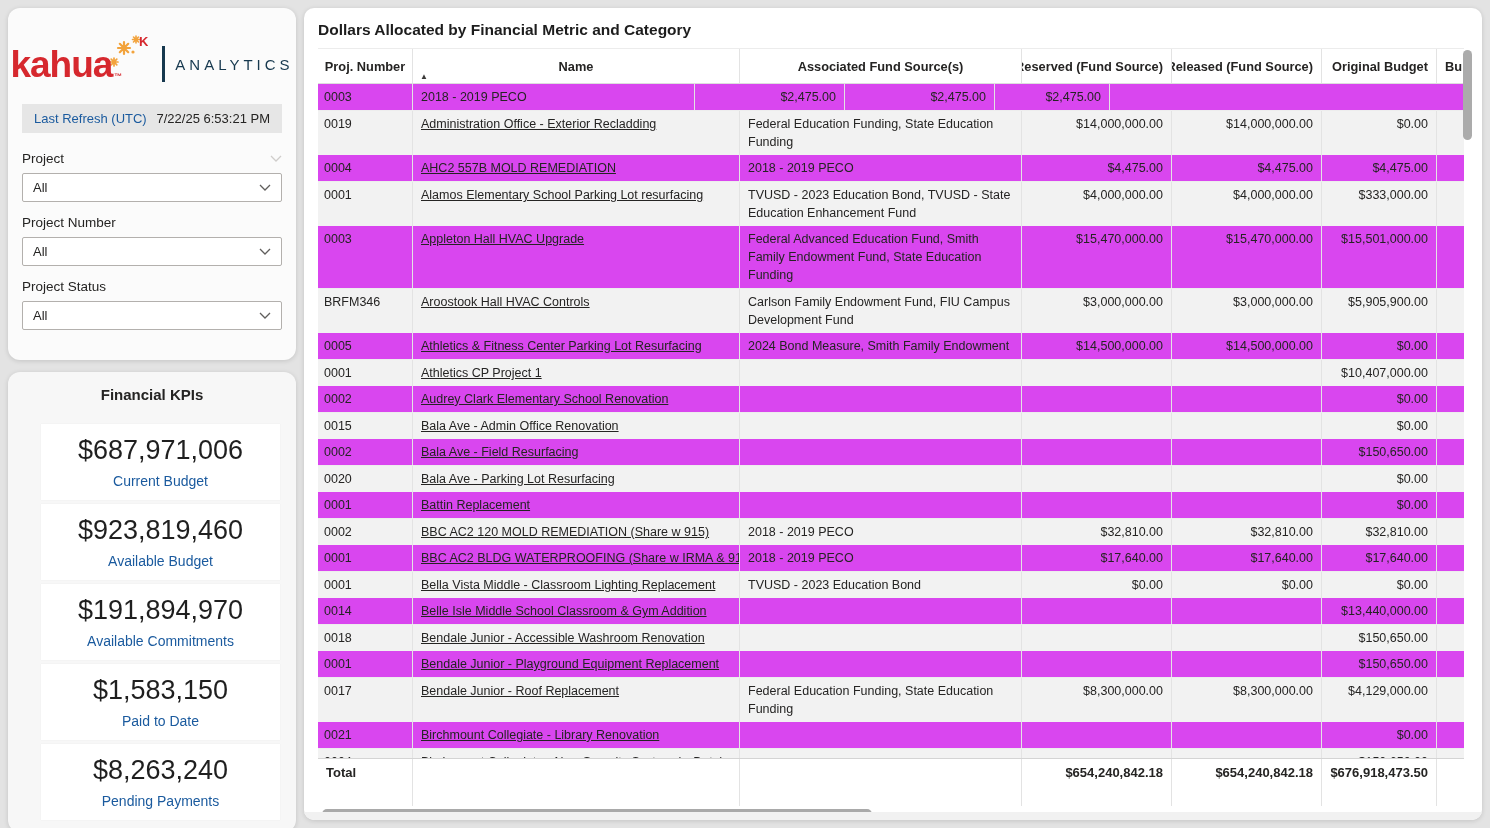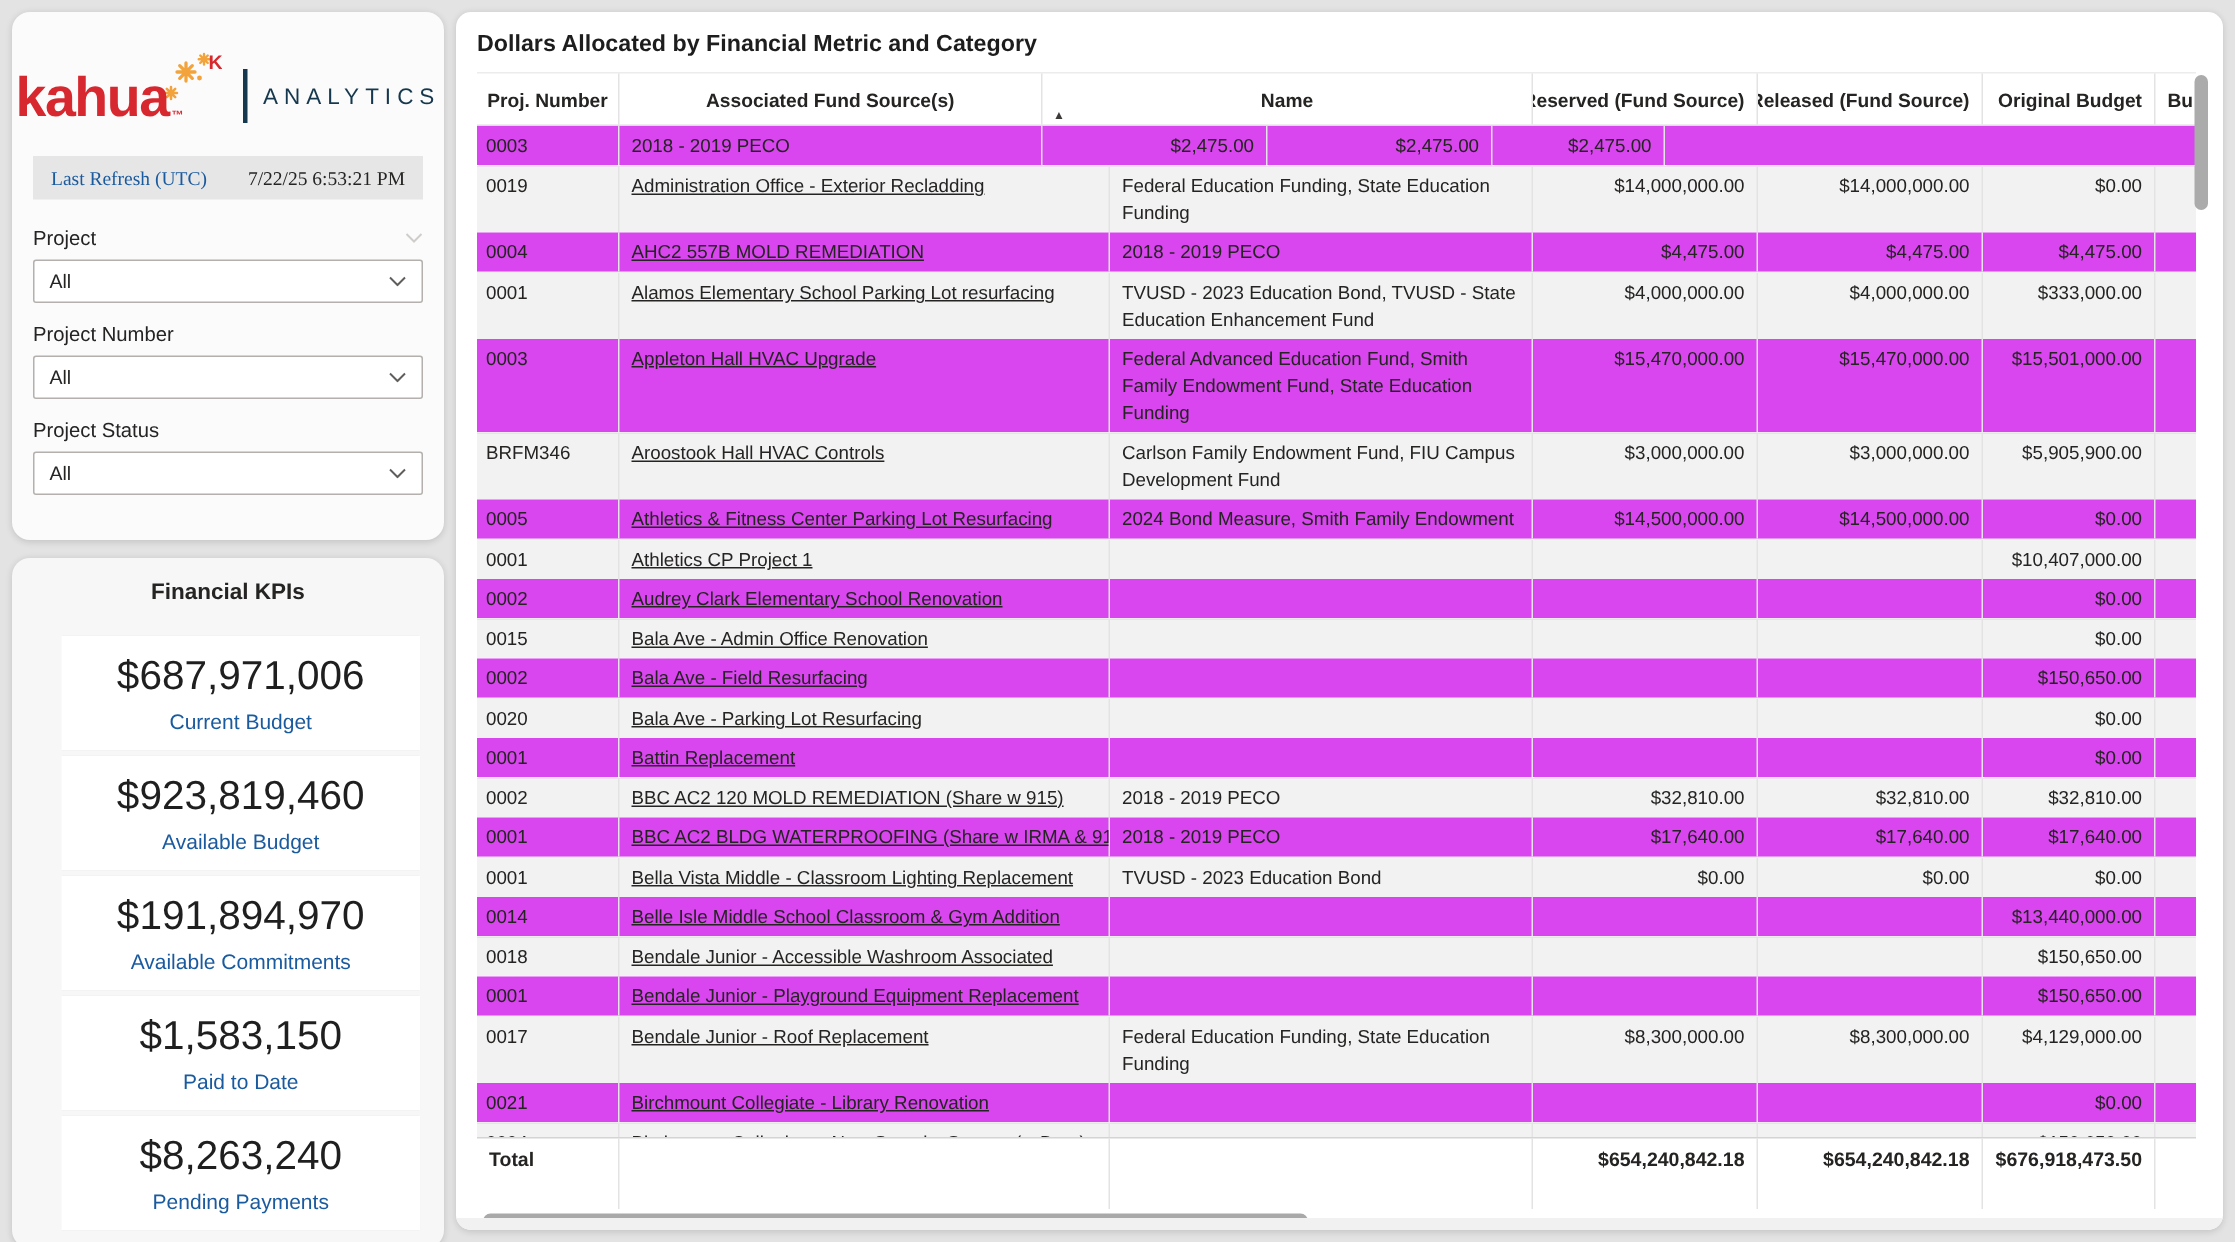--- a/index.html
+++ b/index.html
@@ -9,21 +9,21 @@
   .card { position:absolute; background:#fbfbfb; border-radius:12px; box-shadow:0 1px 5px rgba(0,0,0,.14); }
 
   
   #filterCard { left:8px; top:8px; width:288px; height:352px; }
   .logoRow { display:flex; align-items:center; justify-content:center; margin-top:30px; height:52px; }
   .brand { font-size:37px; font-weight:bold; color:#d6282e; letter-spacing:-1px; position:relative; line-height:1; }
   .brand .tm { font-size:8px; position:absolute; right:-9px; bottom:2px; color:#d6282e; }
   .starburst { margin:-26px 0 0 -6px; }
   .logoDivider { width:3px; height:36px; background:#16384e; margin:0 10px 0 14px; }
   .suffix { font-size:15px; letter-spacing:4px; color:#16384e; }
-  .refreshBar { margin:14px 14px 0 14px; height:29px; background:#e6e6e6; display:flex; align-items:center; justify-content:space-between; padding:0 12px;font-family:Liberation Serif, serif; }
+  .refreshBar { margin:14px 14px 0 14px; height:29px; background:#e6e6e6; display:flex; align-items:center; justify-content:space-between; padding:0 12px; }
   .refreshLabel { color:#1a5a9e; font-size:13px; }
   .refreshValue { font-size:13px; color:#252423; }
   #filters { margin:18px 14px 0 14px; }
   .filterLabel { font-size:13.5px; color:#252423; display:flex; align-items:center; justify-content:space-between; margin-bottom:7px; }
   .filterBox { height:29px; background:#fff; border:1px solid #b3b0ad; border-radius:2px; display:flex; align-items:center; justify-content:space-between; padding:0 10px; margin-bottom:13px; font-size:13px; cursor:pointer;gap:26px; }
 
   
   #kpiCard { left:8px; top:372px; width:288px; height:460px; background:#f7f7f7; }
   .kpiTitle { font-size:15px; font-weight:bold; padding:14px 14px 0 14px;text-align:center; }
   #kpiList { position:absolute; left:33px; right:16px; top:52px; }
@@ -147,25 +147,25 @@
       </div>
     </div>
 </div>
 
 <div class="card" id="mainCard">
   <div class="tableTitle">Dollars Allocated by Financial Metric and Category</div>
 
   <div id="tableWrap">
     <div class="thead">
       <div class="th col-num">Proj. Number</div>
-      <div class="th col-fund">Associated Fund Source(s)</div>
       <div class="th col-name">
         <span>Name</span>
         <span class="sortIcon">▲</span>
       </div>
+      <div class="th col-fund">Associated Fund Source(s)</div>
       <div class="th col-res right">Reserved (Fund Source)</div>
       <div class="th col-rel right">Released (Fund Source)</div>
       <div class="th col-orig right">Original Budget</div>
       <div class="th col-bu left">Bu</div>
     </div>
     <div id="rowsView">
         <div class="trow">
           <div class="cell col-num">0003</div>
           <div class="cell col-fund">2018 - 2019 PECO</div>
           <div class="cell col-res">$2,475.00</div>
@@ -312,21 +312,21 @@
           <div class="cell col-num">0014</div>
           <div class="cell col-name"><span class="namelink">Belle Isle Middle School Classroom &amp; Gym Addition</span></div>
           <div class="cell col-fund"></div>
           <div class="cell col-res"></div>
           <div class="cell col-rel"></div>
           <div class="cell col-orig">$13,440,000.00</div>
           <div class="cell col-bu"></div>
         </div>
         <div class="trow">
           <div class="cell col-num">0018</div>
-          <div class="cell col-name"><span class="namelink">Bendale Junior - Accessible Washroom Associated</span></div>
+          <div class="cell col-name"><span class="namelink">Bendale Junior - Accessible Washroom Renovation</span></div>
           <div class="cell col-fund"></div>
           <div class="cell col-res"></div>
           <div class="cell col-rel"></div>
           <div class="cell col-orig">$150,650.00</div>
           <div class="cell col-bu"></div>
         </div>
         <div class="trow">
           <div class="cell col-num">0001</div>
           <div class="cell col-name"><span class="namelink">Bendale Junior - Playground Equipment Replacement</span></div>
           <div class="cell col-fund"></div>

